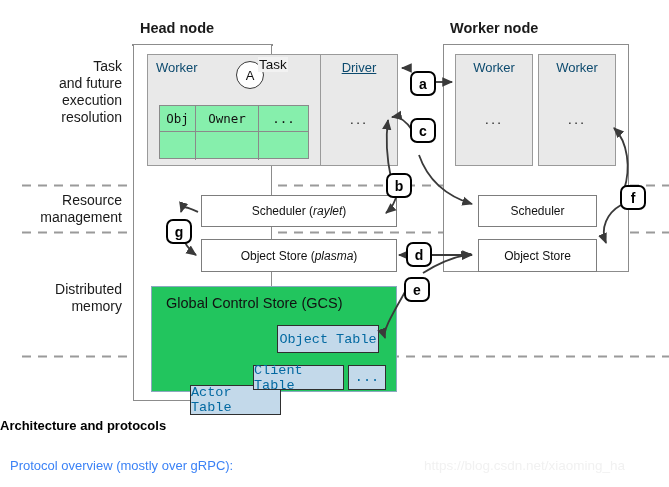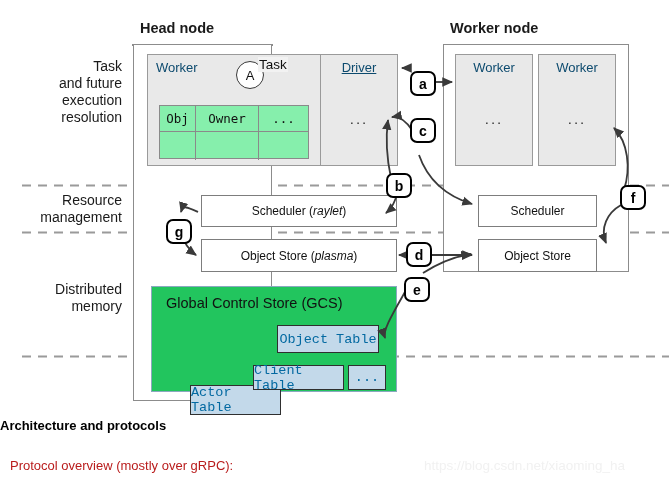--- a/index.html
+++ b/index.html
@@ -49,21 +49,21 @@
               font-size:13px;color:#111;}
   .tasklabel{background:#f2f2f2;font-size:13.5px;color:#111;padding:0 1px;}
 
   
   .badge{border:2px solid #000;border-radius:7px;background:#fff;
          display:flex;align-items:center;justify-content:center;
          font-size:14px;font-weight:bold;color:#000;width:26px;height:25px;}
 
   
   .caption{font-size:13px;font-weight:bold;color:#000;}
-  .footer{font-size:13px;color:#b91c1c;}
+  .footer{font-size:13px;color:#3b82f6;}
   .watermark{font-size:13.5px;color:#f1f1f1;white-space:nowrap;}
 
   svg.overlay{position:absolute;left:0;top:0;width:669px;height:487px;
               pointer-events:none;overflow:visible;}
 </style>
 </head>
 <body>
 
 <div class="stage">
 

